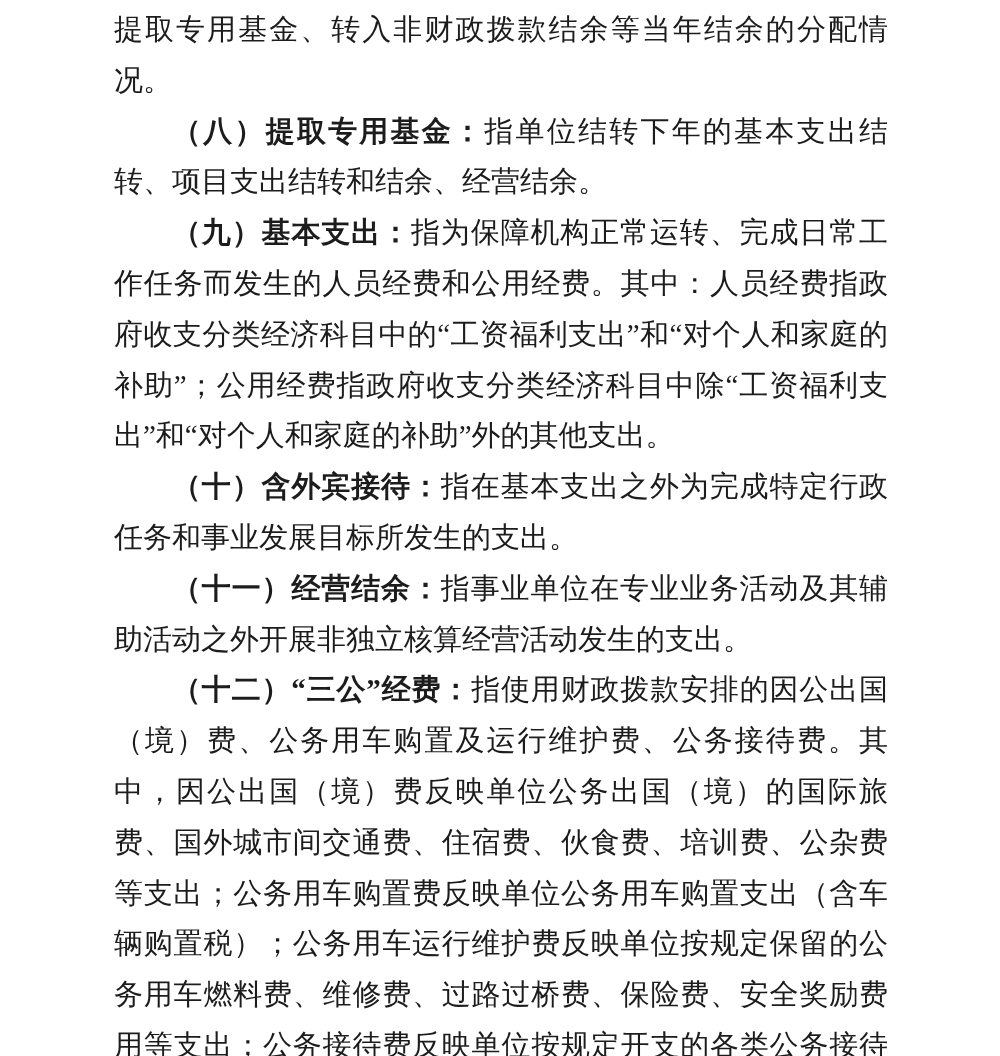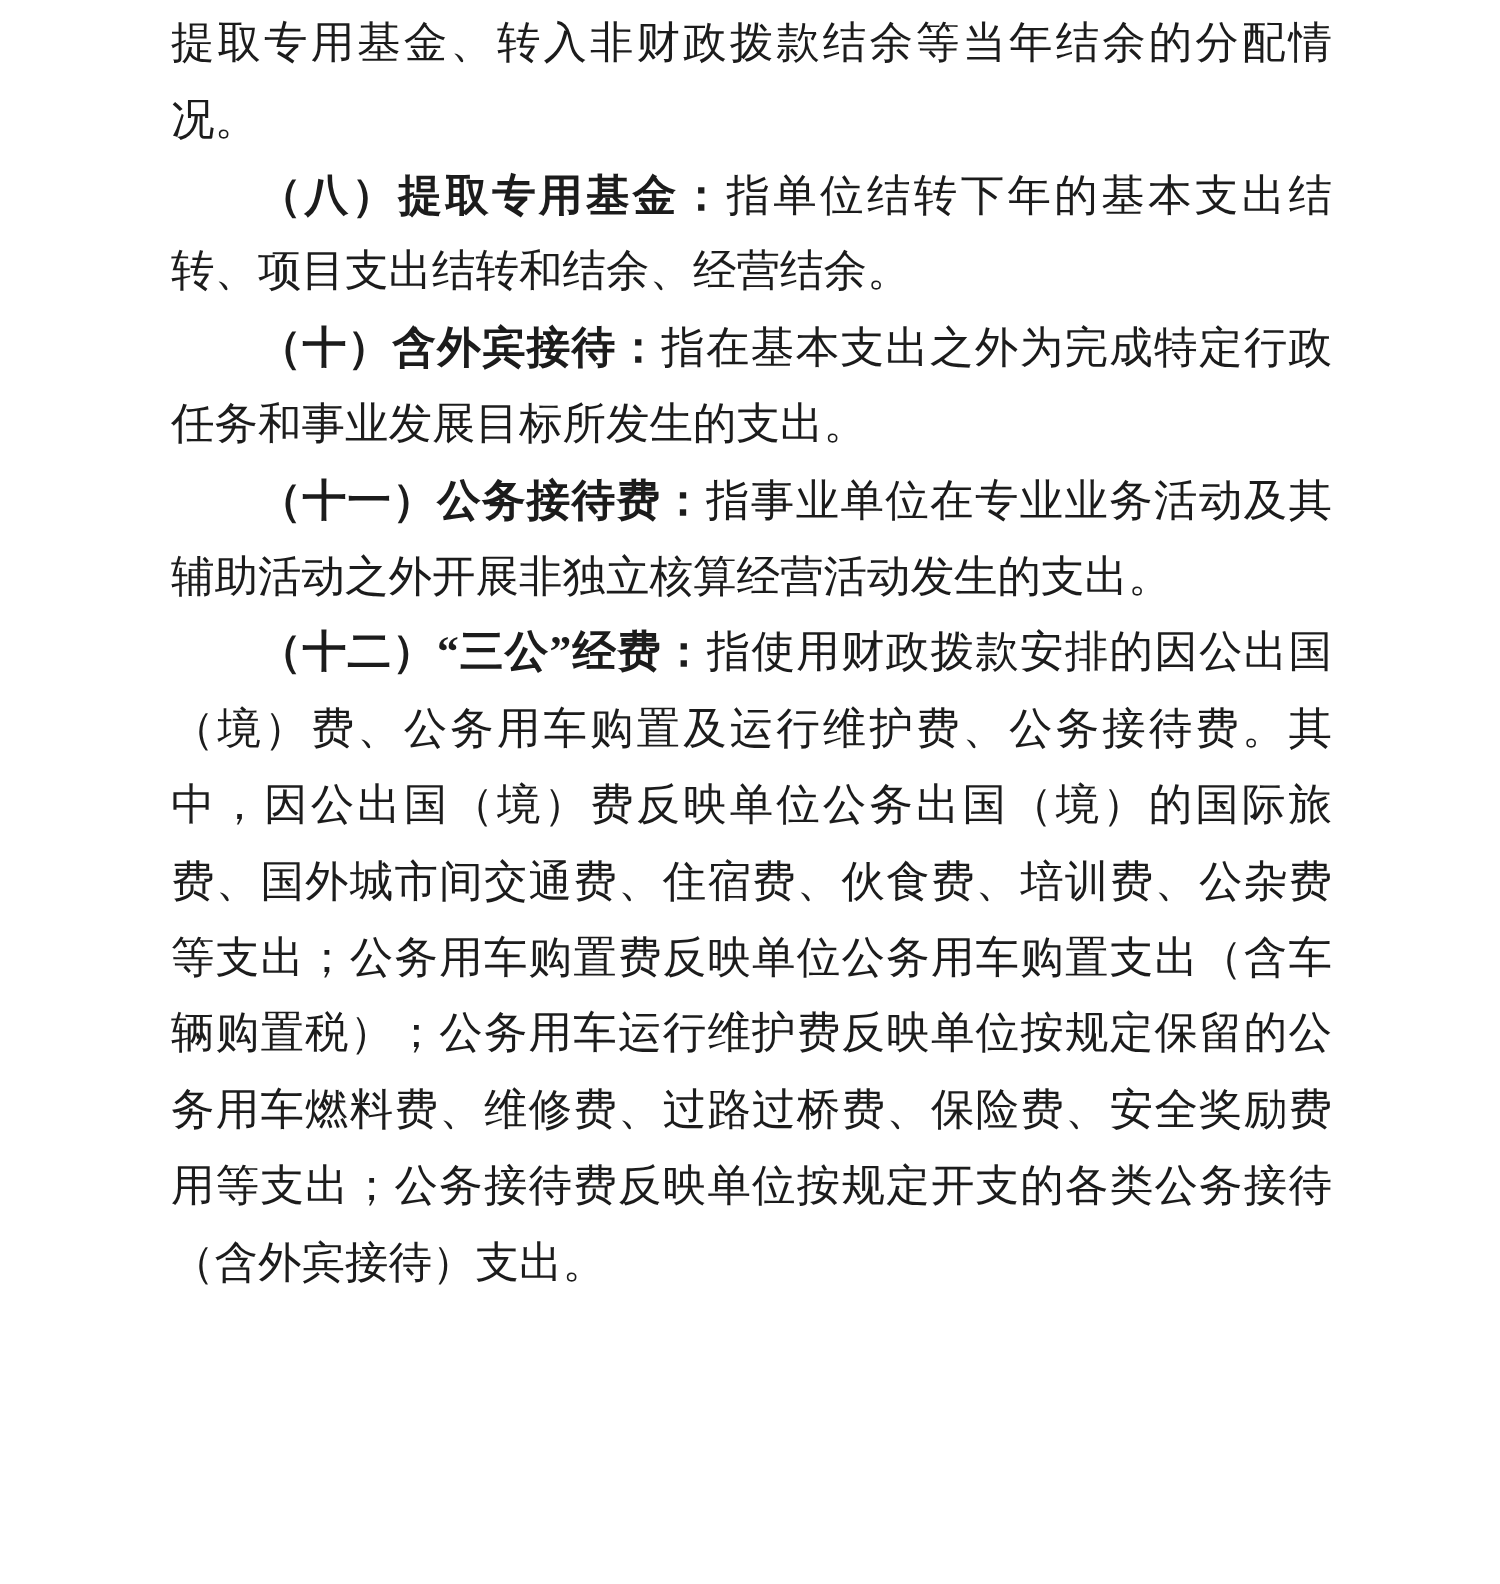--- a/index.html
+++ b/index.html
@@ -36,20 +36,21 @@
 </style>
 </head>
 <body>
 
 <div class="page">
 
   <p class="para continuation"><span>提取专用基金、转入非财政拨款结余等当年结余的分配情况。</span></p>
 
   <p class="para"><span class="term-label">（八）提取专用基金：</span><span>指单位结转下年的基本支出结转、项目支出结转和结余、经营结余。</span></p>
 
+  <p class="para"><span class="term-label">（九）基本支出：</span><span>指为保障机构正常运转、完成日常工作任务而发生的人员经费和公用经费。其中：人员经费指政府收支分类经济科目中的“工资福利支出”和“对个人和家庭的补助”；公用经费指政府收支分类经济科目中除“工资福利支出”和“对个人和家庭的补助”外的其他支出。</span></p>
 
   <p class="para"><span class="term-label">（十）含外宾接待：</span><span>指在基本支出之外为完成特定行政任务和事业发展目标所发生的支出。</span></p>
 
-  <p class="para"><span class="term-label">（十一）公务接待费：</span><span>指事业单位在专业业务活动及其辅助活动之外开展非独立核算经营活动发生的支出。</span></p>
+  <p class="para"><span class="term-label">（十一）经营结余：</span><span>指事业单位在专业业务活动及其辅助活动之外开展非独立核算经营活动发生的支出。</span></p>
 
   <p class="para"><span class="term-label">（十二）“三公”经费：</span><span>指使用财政拨款安排的因公出国（境）费、公务用车购置及运行维护费、公务接待费。其中，因公出国（境）费反映单位公务出国（境）的国际旅费、国外城市间交通费、住宿费、伙食费、培训费、公杂费等支出；公务用车购置费反映单位公务用车购置支出（含车辆购置税）；公务用车运行维护费反映单位按规定保留的公务用车燃料费、维修费、过路过桥费、保险费、安全奖励费用等支出；公务接待费反映单位按规定开支的各类公务接待（含外宾接待）支出。</span></p>
 
 </div>
 
 </body></html>

